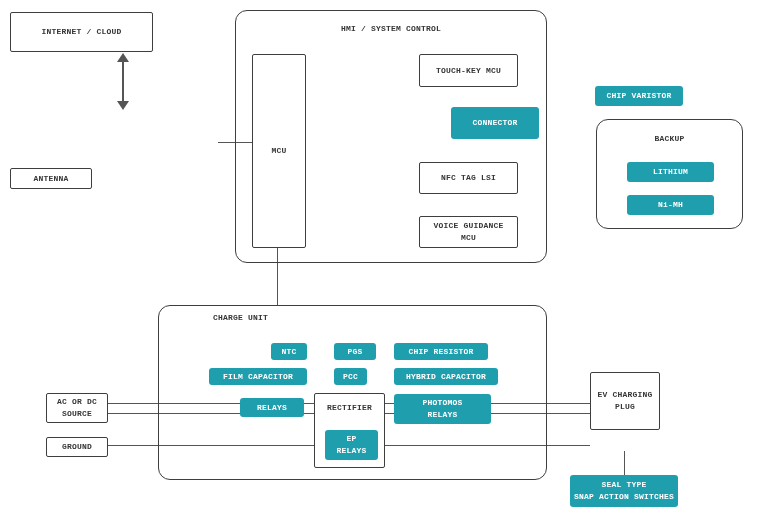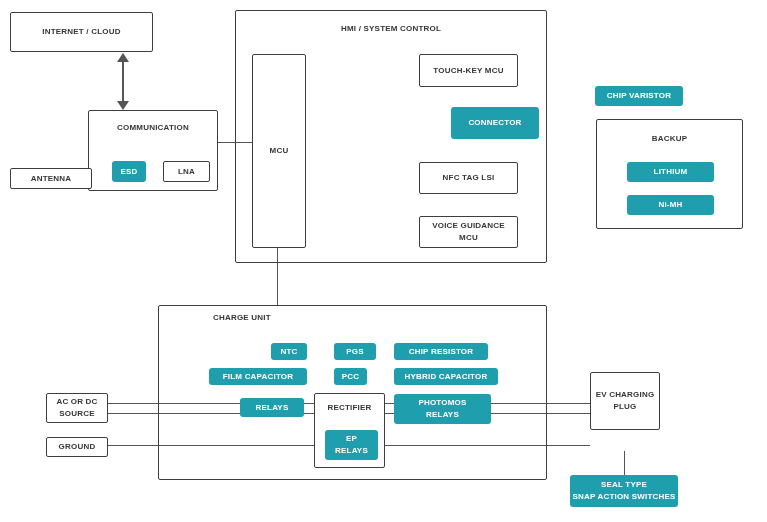--- a/index.html
+++ b/index.html
@@ -1,15 +1,15 @@
 <!DOCTYPE html>
 <html style="--teal: #1f9fae; --border: #3e3e3e; --line: #555555; --text: #363636;"><head>
 <meta charset="utf-8">
 <style>
-  * { box-sizing: border-box; }
+  * { box-sizing: border-box; font-family: Liberation Mono, monospace; }
   html, body { margin: 0; padding: 0; background: #ffffff; }
   body { font-family: "Liberation Sans", sans-serif; }
   .canvas {
     position: relative;
     width: 767px;
     height: 522px;
     background: #ffffff;
     overflow: hidden;
   }
   .box, .chip, .frame {
@@ -26,21 +26,21 @@
     align-items: center;
     justify-content: center;
     background: #ffffff;
     border: 1px solid var(--border, #3e3e3e);
     border-radius: 2px;
     color: var(--text, #363636);
   }
   .frame {
     background: transparent;
     border: 1px solid var(--border, #3e3e3e);
-    border-radius: 2px;
+    border-radius: 12px;
     color: var(--text, #363636);
   }
   .frame-title {
     position: absolute;
     left: 0; right: 0;
     text-align: center;
     font-weight: bold;
     color: var(--text, #363636);
   }
   .chip {
@@ -79,25 +79,20 @@
   <div class="arrow-head down" style="left:117px;top:101px"></div>
   <div class="hline" style="left:218px;top:142px;width:34px"></div>
   <div class="vline" style="left:277px;top:247px;height:58px"></div>
   <div class="hline" style="left:108px;top:403px;width:482px"></div>
   <div class="hline" style="left:108px;top:413px;width:482px"></div>
   <div class="hline" style="left:108px;top:445px;width:482px"></div>
   <div class="vline" style="left:624px;top:451px;height:24px"></div>
 
   <div class="box" style="left:10px;top:12px;width:143px;height:40px">INTERNET / CLOUD</div>
 
-  <div class="frame" style="left:88px;top:110px;width:130px;height:81px">
-    <span class="frame-title" style="top:11px">COMMUNICATION</span>
-    <div class="chip" style="left:23px;top:50px;width:34px;height:21px">ESD</div>
-    <div class="box" style="left:74px;top:50px;width:47px;height:21px">LNA</div>
-  </div>
 
   <div class="box" style="left:10px;top:168px;width:82px;height:21px">ANTENNA</div>
 
   <div class="frame" style="left:235px;top:10px;width:312px;height:253px">
     <span class="frame-title" style="top:12px">HMI / SYSTEM CONTROL</span>
     <div class="box" style="left:16px;top:43px;width:54px;height:194px">MCU</div>
     <div class="box" style="left:183px;top:43px;width:99px;height:33px">TOUCH-KEY MCU</div>
     <div class="chip" style="left:215px;top:96px;width:88px;height:32px">CONNECTOR</div>
     <div class="box" style="left:183px;top:151px;width:99px;height:32px">NFC TAG LSI</div>
     <div class="box" style="left:183px;top:205px;width:99px;height:32px">VOICE GUIDANCE

